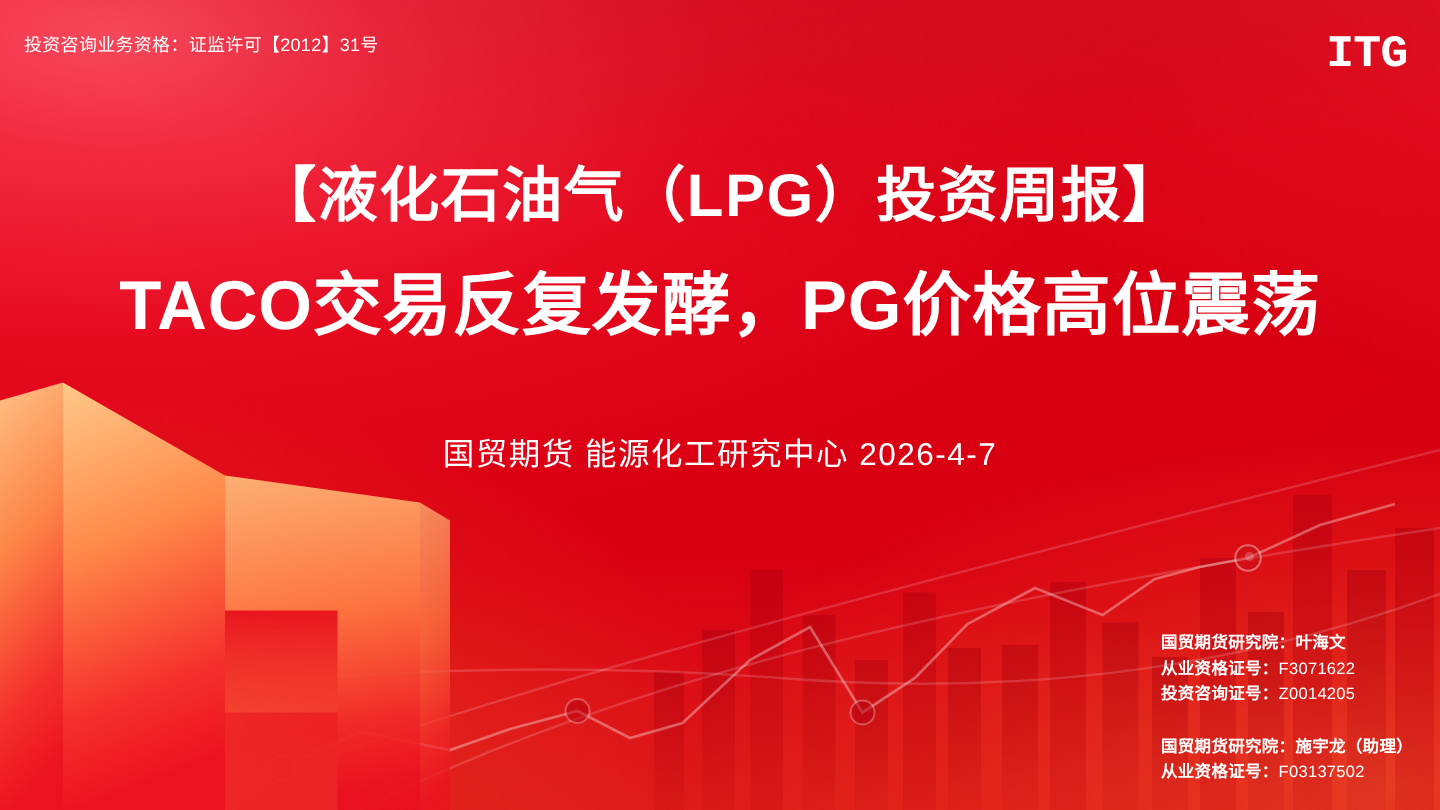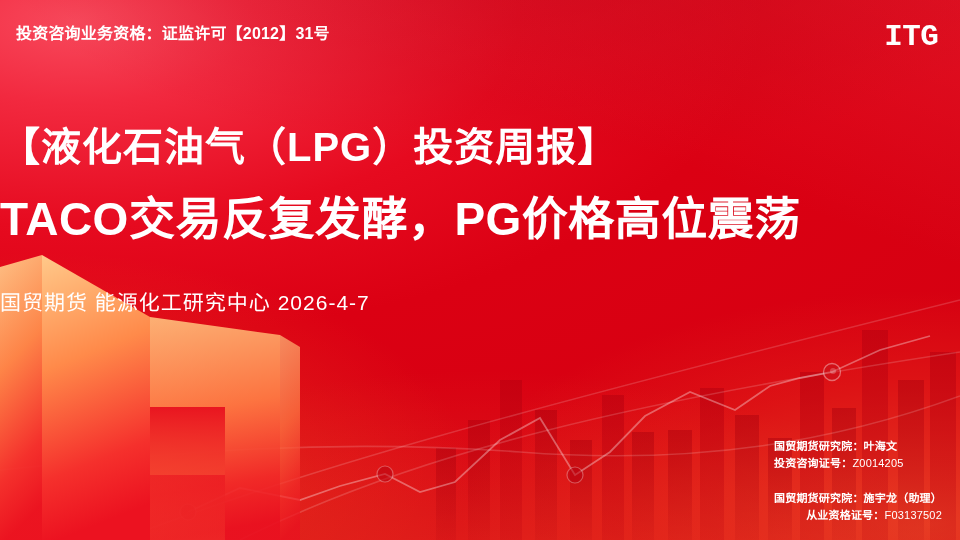--- a/index.html
+++ b/index.html
@@ -39,63 +39,63 @@
   .deco{position:absolute;inset:0;pointer-events:none;}
   .deco svg{display:block;width:960px;height:540px;}
 
   
   .building{position:absolute;left:0;top:255px;width:300px;height:285px;pointer-events:none;}
   .building svg{display:block;width:300px;height:285px;}
 
   
   .qual-text{
     position:absolute;left:16px;top:20px;
-    color:#ffffff;font-size:16px;font-weight:700;
+    color:#ffffff;font-size:12px;font-weight:400;
     letter-spacing:.2px;white-space:nowrap;
   }
   .logo{
     position:absolute;right:22px;top:22px;
     display:flex;align-items:center;gap:9px;
     color:#fff;
   }
   .logo-itg{
     font-size:30px;font-weight:700;letter-spacing:-0.5px;
     line-height:1;font-family:Liberation Mono, monospace;
     transform:scaleX(1.03);
   }
   .logo-cn{
     font-size:28px;font-weight:700;line-height:1;letter-spacing:1px;
   }
 
   
   .title-block{
-    position:absolute;left:0;right:0;top:120px;
-    color:#fff;
+    position:absolute;left:0;right:0;top:104px;
+    text-align:center;color:#fff;
   }
   .title-1{
     font-size:40px;font-weight:700;line-height:1.35;
     letter-spacing:1px;white-space:nowrap;
   }
   .title-2{
     font-size:46px;font-weight:700;line-height:1.35;
     letter-spacing:0.5px;margin-top:14px;white-space:nowrap;
   }
   .subtitle{
-    margin-top:36px;
+    margin-top:52px;
     font-size:21px;font-weight:500;letter-spacing:1px;
     white-space:nowrap;
   }
 
   
   .analysts{
     position:absolute;right:18px;bottom:16px;
     color:#fff;text-align:left;
   }
   .analyst-block{margin-bottom:18px;}
-  .analyst-block:last-child{margin-bottom:0;text-align:right;}
+  .analyst-block:last-child{margin-bottom:0;}
   .analyst-line{
     font-size:11px;font-weight:700;line-height:1.55;
     white-space:nowrap;letter-spacing:.2px;padding-left:43px;
   }
   .analyst-line .val{font-weight:400;}
 
   
   .disclaimer{
     position:absolute;left:16px;bottom:6px;
     color:#ffffff;opacity:.92;
@@ -212,20 +212,23 @@
     <div class="subtitle">国贸期货 能源化工研究中心  2026-4-7</div>
   </div>
 
   <div class="analysts">
 
     <div class="analyst-block">
       <div class="analyst-line">
         <span>国贸期货研究院：</span><span>叶海文</span>
       </div>
       <div class="analyst-line">
+        <span>从业资格证号：</span><span class="val">F3071622</span>
+      </div>
+      <div class="analyst-line">
         <span>投资咨询证号：</span><span class="val">Z0014205</span>
       </div>
     </div>
 
     <div class="analyst-block">
       <div class="analyst-line">
         <span>国贸期货研究院：</span><span>施宇龙（助理）</span>
       </div>
       <div class="analyst-line">
         <span>从业资格证号：</span><span class="val">F03137502</span>

